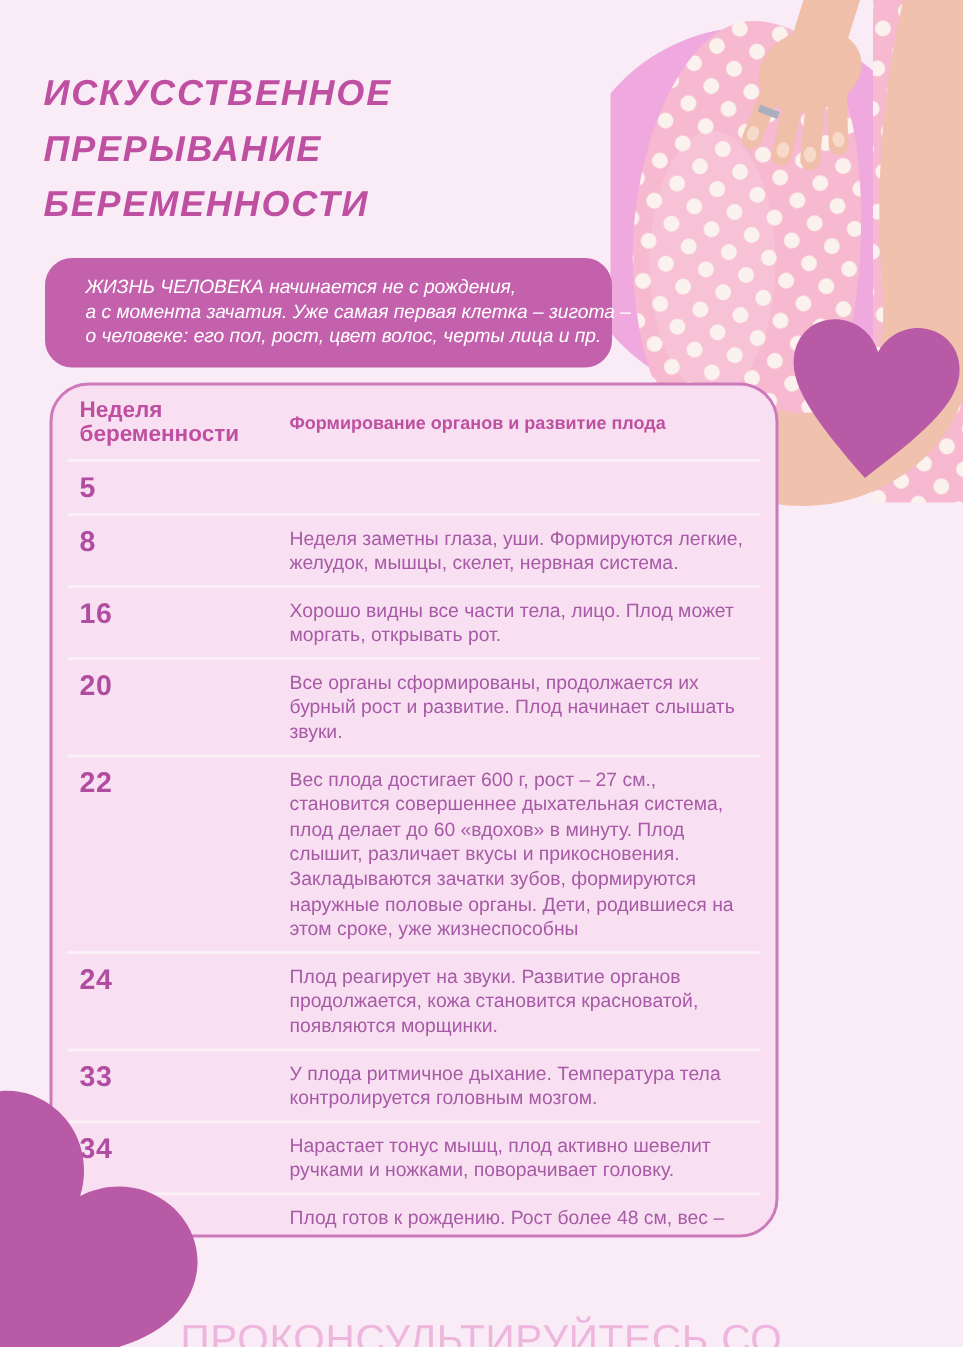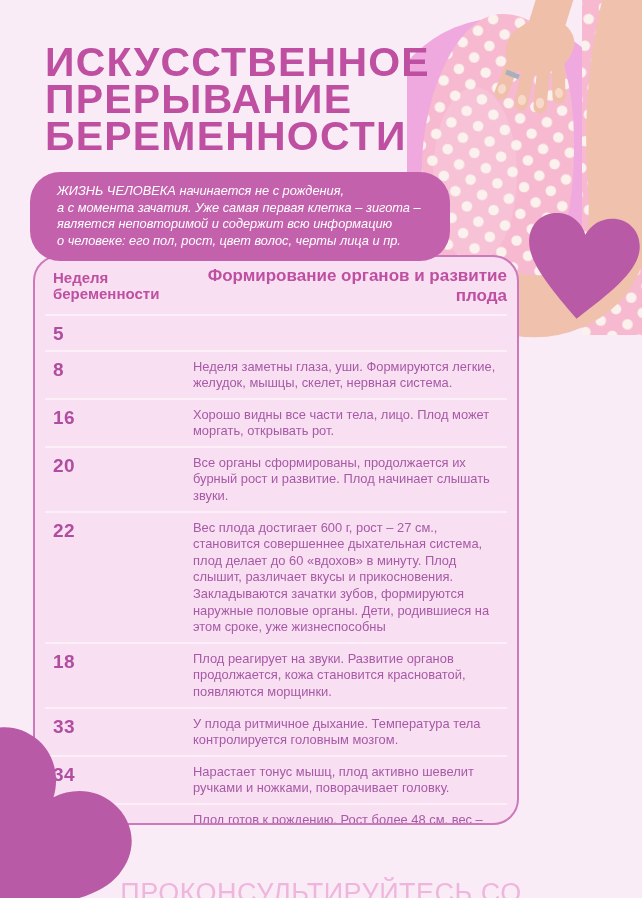--- a/index.html
+++ b/index.html
@@ -8,38 +8,38 @@
     --separator:#FBEFF8; --footer:#EFB6DD;
   }
   html,body{margin:0;padding:0;}
   body{
     width:642px;height:898px;position:relative;overflow:hidden;
     background:var(--bg);
     font-family:"Liberation Sans",sans-serif;
   }
   .photo{position:absolute;top:0;right:0;width:235px;height:338px;z-index:0;}
   .page-title{
-    position:absolute;left:45px;top:44px;z-index:2;
-    color:var(--magenta);font-weight:bold;font-size:41px;line-height:37px;letter-spacing:1.2px;
+    position:absolute;left:29px;top:44px;z-index:2;
+    color:var(--magenta);font-weight:bold;font-size:24px;line-height:37px;letter-spacing:1.2px;font-style:italic;
   }
   .quote{
-    position:absolute;left:30px;top:172px;width:420px;box-sizing:border-box;z-index:2;
-    background:var(--quote-bg);border-radius:30px;
+    position:absolute;left:30px;top:172px;width:378px;box-sizing:border-box;z-index:2;
+    background:var(--quote-bg);border-radius:18px;
     padding:11px 8px 12px 27px;
     color:#ffffff;font-style:italic;font-size:12.8px;line-height:16.6px;white-space:nowrap;
   }
   .panel{
     position:absolute;left:33px;top:255px;width:486px;height:570px;box-sizing:border-box;z-index:1;
     background:var(--panel-bg);border:2px solid var(--panel-border);border-radius:26px;overflow:hidden;
   }
   .t-inner{margin:0 10px;}
   .t-head{display:flex;align-items:center;padding:9px 0 8px;border-bottom:2.5px solid var(--separator);}
   .t-col1{width:148px;flex:none;padding-left:8px;box-sizing:border-box;}
   .t-head .t-col1{color:var(--magenta);font-weight:bold;font-size:15px;line-height:16px;}
-  .t-col2h{flex:1;color:var(--magenta);font-weight:bold;font-size:17px;text-align:right;}
+  .t-col2h{flex:1;color:var(--magenta);font-weight:bold;font-size:12px;}
   .t-row{display:flex;padding:6.5px 0;}
   .t-row + .t-row{border-top:2.5px solid var(--separator);}
   .week{
     width:148px;flex:none;padding-left:8px;box-sizing:border-box;
     color:var(--week);font-weight:bold;font-size:19px;line-height:21px;letter-spacing:0.5px;
   }
   .desc{flex:1;color:var(--desc);font-size:12.9px;line-height:16.6px;padding-right:4px;}
   .footer-note{
     position:absolute;left:0;right:0;top:834px;text-align:center;z-index:4;
     color:var(--footer);font-size:27px;letter-spacing:0.5px;font-weight:400;margin-top:44px;
@@ -98,21 +98,20 @@
 
 <div class="page-title">
   <div>ИСКУССТВЕННОЕ</div>
   <div>ПРЕРЫВАНИЕ</div>
   <div>БЕРЕМЕННОСТИ</div>
 </div>
 
 <div class="quote">
   <div>ЖИЗНЬ ЧЕЛОВЕКА начинается не с рождения,</div>
   <div>а с момента зачатия. Уже самая первая клетка – зигота –</div>
-  <div>является неповторимой  и содержит всю информацию</div>
   <div>о человеке:  его пол, рост, цвет волос, черты лица и пр.</div>
 </div>
 
 <div class="panel">
   <div class="t-inner">
     <div class="t-head">
       <div class="t-col1">
         <div>Неделя</div>
         <div>беременности</div>
       </div>
@@ -138,21 +137,21 @@
     <div class="week">20</div>
     <div class="desc">Все органы сформированы, продолжается их бурный рост и развитие. Плод начинает слышать звуки.</div>
   </div>
 
   <div class="t-row">
     <div class="week">22</div>
     <div class="desc">Вес плода достигает 600 г, рост – 27 см., становится совершеннее дыхательная система, плод делает до 60 «вдохов» в минуту. Плод слышит, различает вкусы и прикосновения. Закладываются зачатки зубов, формируются наружные половые органы. Дети, родившиеся на этом сроке,  уже жизнеспособны</div>
   </div>
 
   <div class="t-row">
-    <div class="week">18</div>
+    <div class="week">24</div>
     <div class="desc">Плод реагирует на звуки. Развитие органов продолжается, кожа становится красноватой, появляются морщинки.</div>
   </div>
 
   <div class="t-row">
     <div class="week">33</div>
     <div class="desc">У плода ритмичное дыхание. Температура тела контролируется головным мозгом.</div>
   </div>
 
   <div class="t-row">
     <div class="week">34</div>

